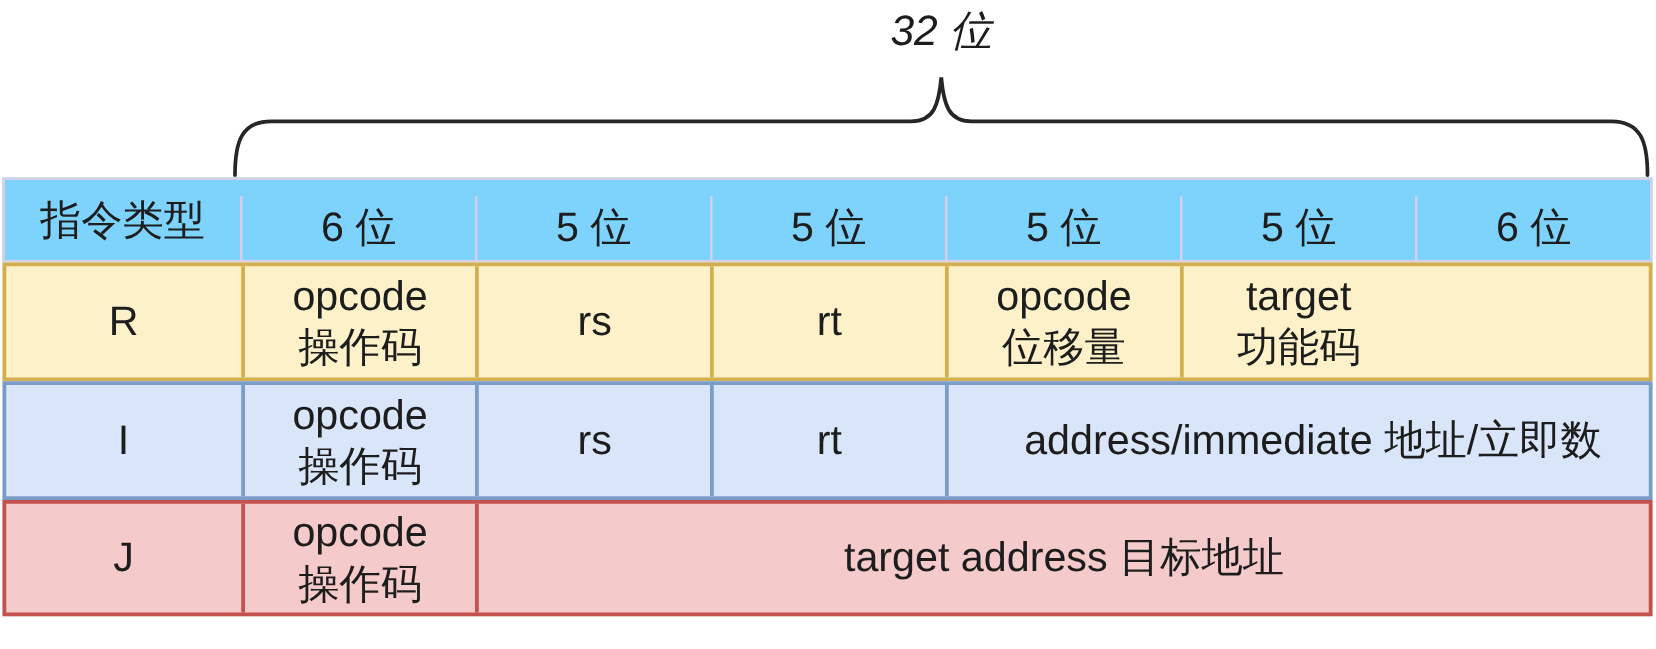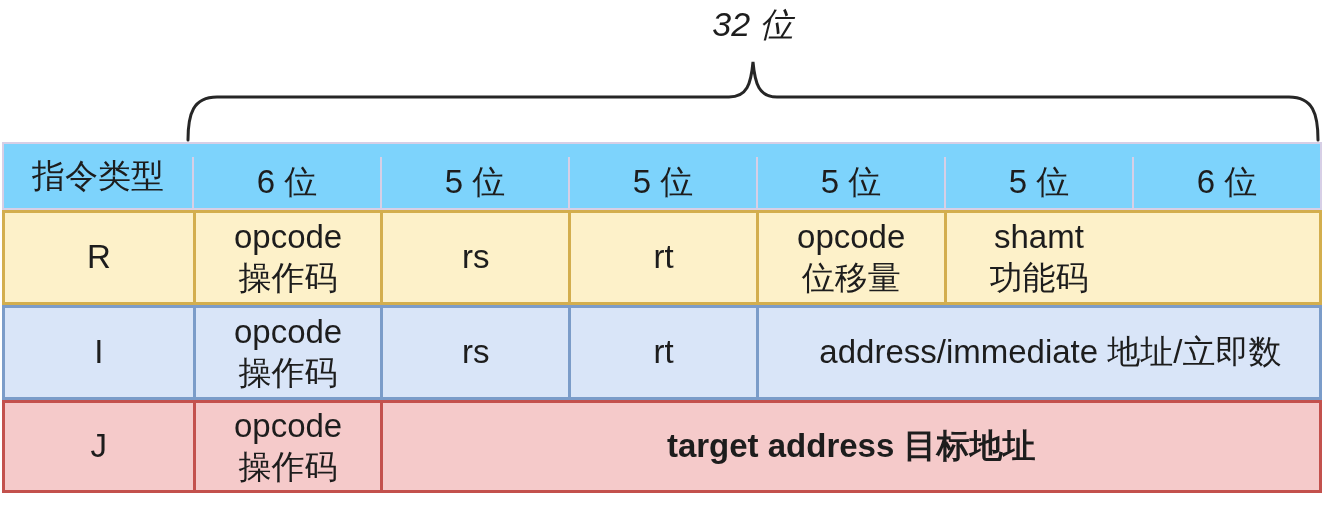--- a/index.html
+++ b/index.html
@@ -43,21 +43,21 @@
     align-items: center;
     justify-content: center;
     text-align: center;
     white-space: pre-line;
     font-size: 33px;
     line-height: 1.22;
     box-sizing: border-box;
     padding: 2px 6px;
   }
   .span3 { grid-column: span 3; padding-left: 29px; }
-  .span5 { grid-column: span 5; font-weight: bold; }
+  .span5 { grid-column: span 5; }
 
   .row-hdr {
     height: 68px;
     background: #7dd3fc;
     border: 2px solid #d7cfe6;
   }
   .row-hdr .cell + .cell { border-left: 2px solid #d7cfe6; margin-top: 13px; }
 
   .row-r {
     height: 95px;
@@ -110,21 +110,21 @@
     </div>
 
     <div class="row row-r">
       <div class="cell">R</div>
       <div class="cell">opcode
 操作码</div>
       <div class="cell">rs</div>
       <div class="cell">rt</div>
       <div class="cell">opcode
 位移量</div>
-      <div class="cell">shamt
+      <div class="cell">target
 功能码</div>
     </div>
 
     <div class="row row-i">
       <div class="cell">I</div>
       <div class="cell">opcode
 操作码</div>
       <div class="cell">rs</div>
       <div class="cell">rt</div>
       <div class="cell span3">address/immediate 地址/立即数</div>

